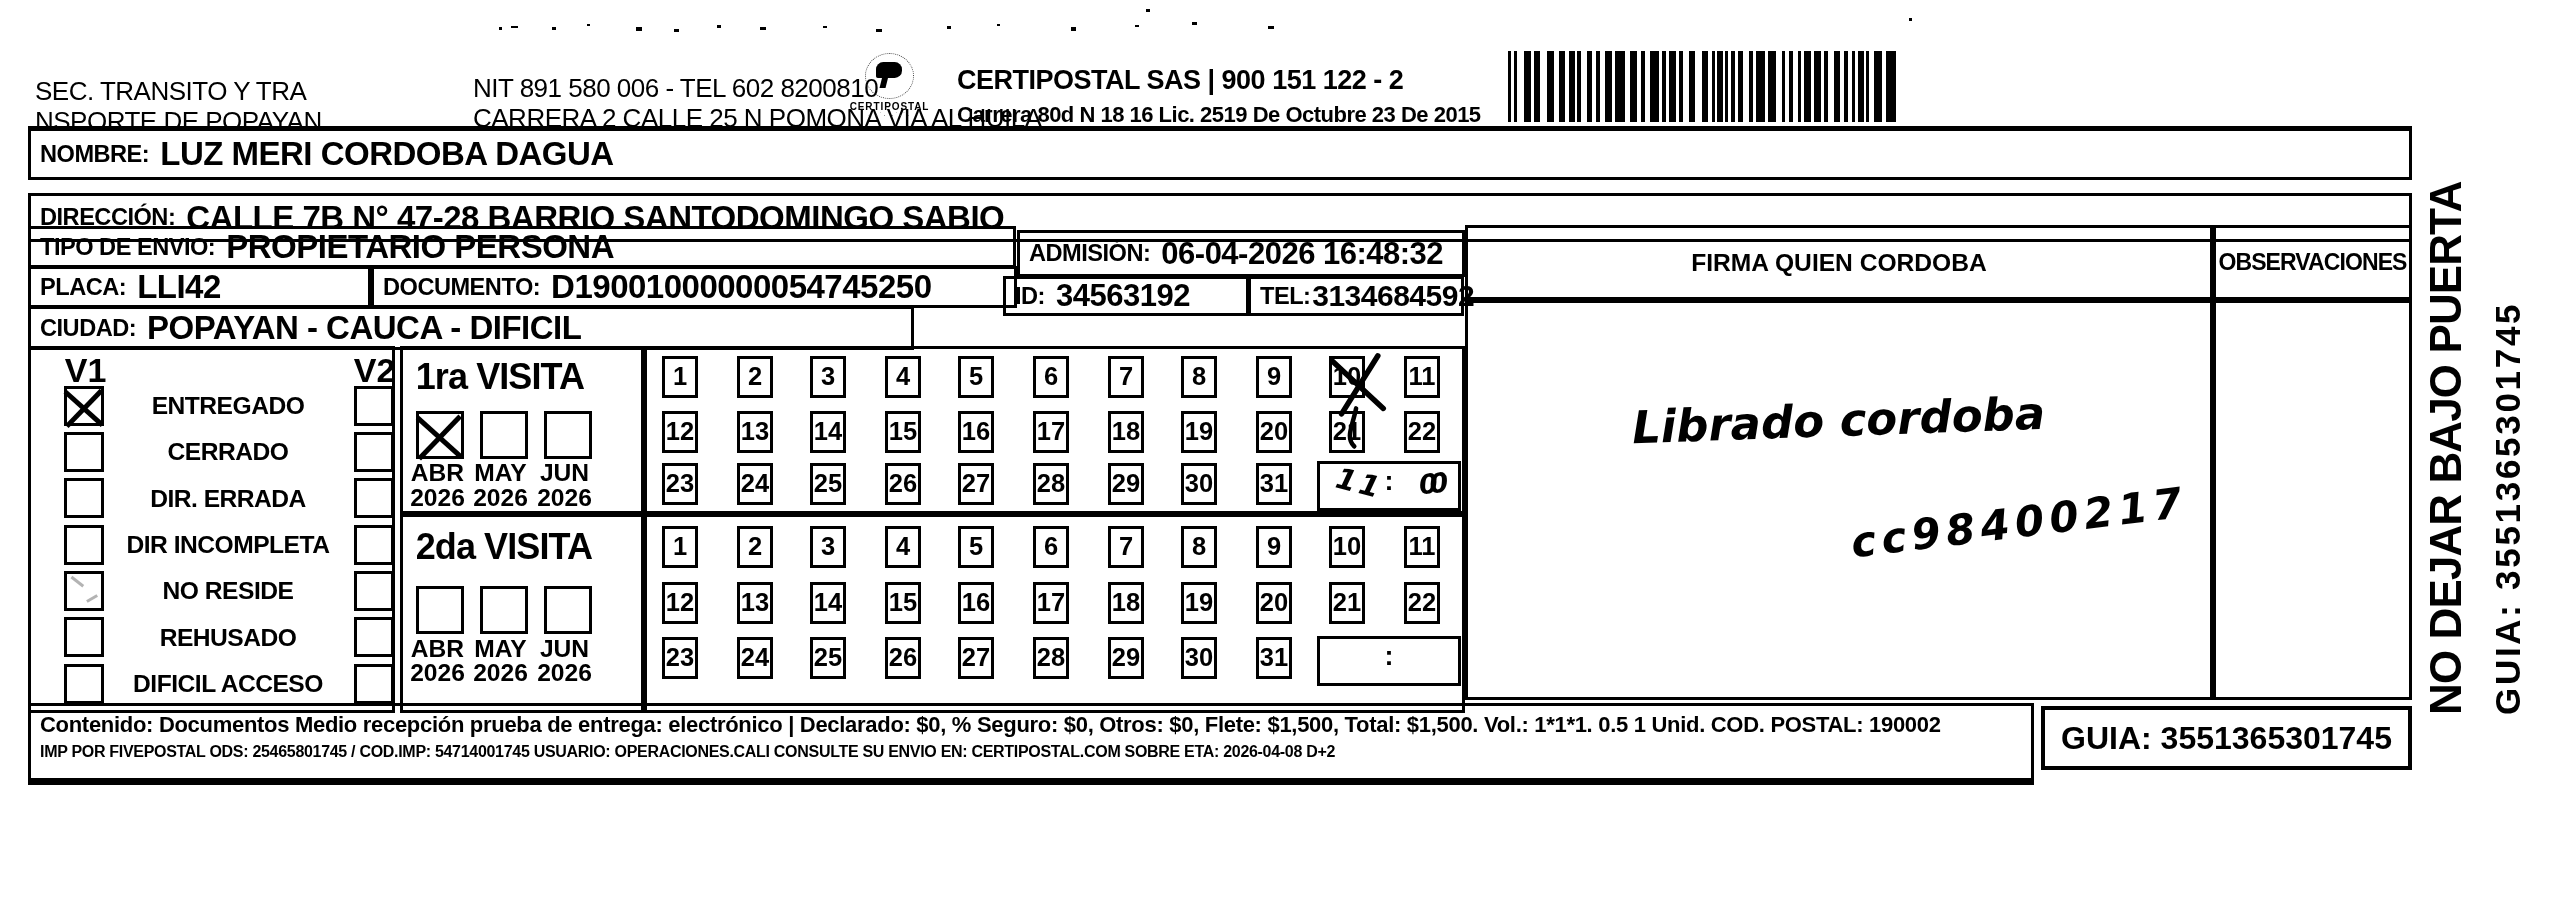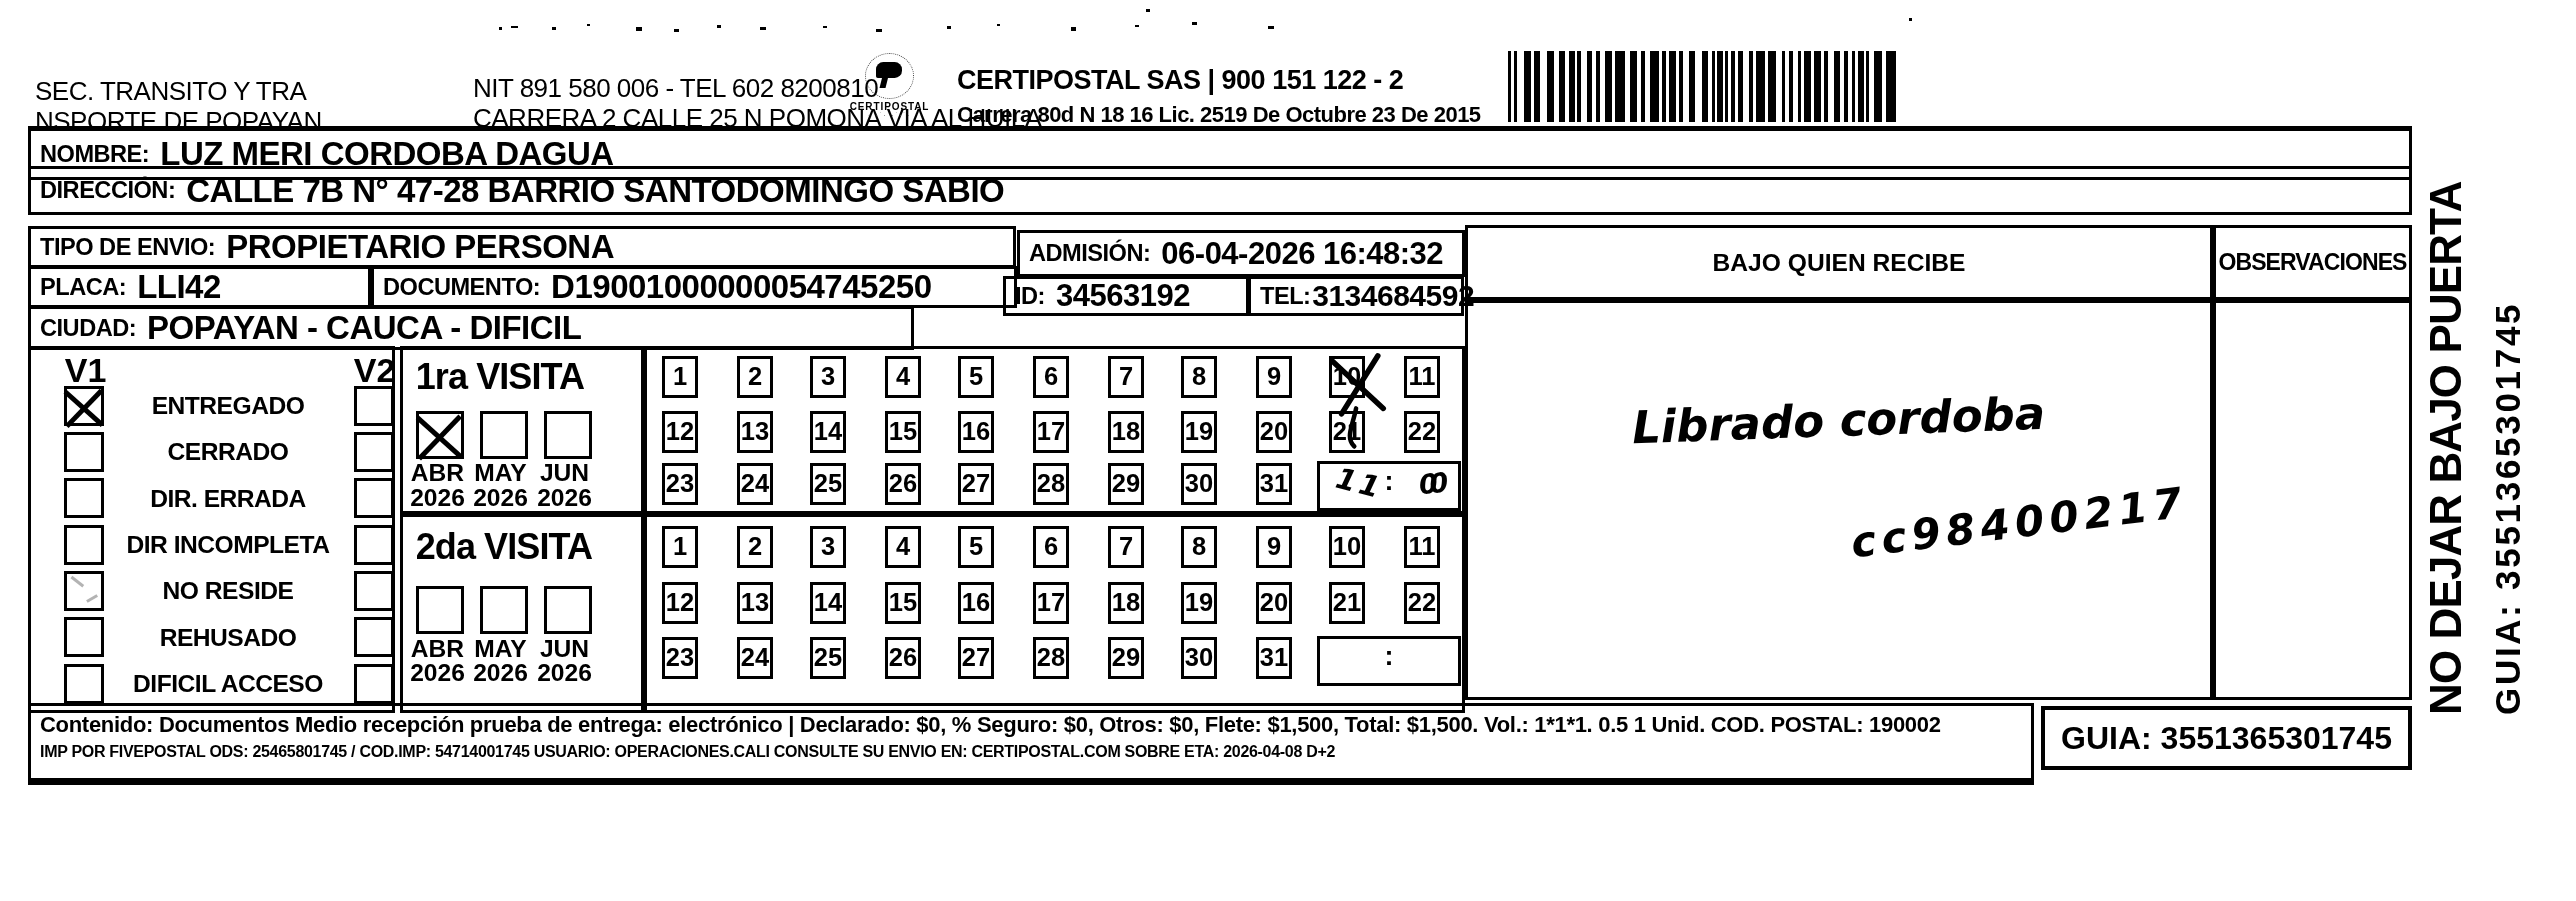--- a/index.html
+++ b/index.html
@@ -96,21 +96,21 @@
       <div class="bar" style="left: 350px; width: 5.5px;"></div>
       <div class="bar" style="left: 358px; width: 2.7px;"></div>
       <div class="bar" style="left: 366px; width: 8.2px;"></div>
       <div class="bar" style="left: 378px; width: 10px;"></div>
     </div>
 
   <div class="abs bx flexrow" style="left:28px;top:126px;width:2384px;height:54px;border-top-width:5.5px;">
     <span class="lbl">NOMBRE:</span>
     <span class="val">LUZ MERI CORDOBA DAGUA</span>
   </div>
-  <div class="abs bx flexrow" style="left:28px;top:166px;width:2384px;height:49px;">
+  <div class="abs bx flexrow" style="left:28px;top:193px;width:2384px;height:49px;">
     <span class="lbl">DIRECCIÓN:</span>
     <span class="val">CALLE 7B N° 47-28 BARRIO SANTODOMINGO SABIO</span>
   </div>
   <div class="abs bx flexrow" style="left:28px;top:226px;width:988px;height:42px;">
     <span class="lbl">TIPO DE ENVIO:</span>
     <span class="val">PROPIETARIO PERSONA</span>
   </div>
   <div class="abs bx flexrow" style="left:1017px;top:230px;width:448px;height:47px;">
     <span class="lbl">ADMISIÓN:</span>
     <span class="val" style="font-size:31px;">06-04-2026 16:48:32</span>
@@ -129,21 +129,21 @@
   </div>
   <div class="abs bx flexrow" style="left:1248px;top:276px;width:216px;height:40px;gap:1.8px;">
     <span class="lbl">TEL:</span>
     <span class="val" style="font-size:30px;">3134684592</span>
   </div>
   <div class="abs bx flexrow" style="left:28px;top:306px;width:886px;height:44px;">
     <span class="lbl">CIUDAD:</span>
     <span class="val">POPAYAN - CAUCA - DIFICIL</span>
   </div>
 
-  <div class="abs bx ctr" style="left:1465px;top:225px;width:748px;height:75px;font-weight:bold;font-size:24.6px;">BAJO QUIEN RECIBE</div>
+  <div class="abs bx ctr" style="left:1465px;top:225px;width:748px;height:75px;font-weight:bold;font-size:24.6px;">FIRMA QUIEN CORDOBA</div>
   <div class="abs bx ctr" style="left:2213px;top:225px;width:199px;height:75px;font-weight:bold;font-size:23px;letter-spacing:-0.9px;">OBSERVACIONES</div>
   <div class="abs bx" style="left:1465px;top:300px;width:748px;height:400px;">
     <div class="hand" style="position:absolute;left:164px;top:91px;font-size:45px;transform:rotate(-2deg);">Librado cordoba</div>
     <div class="hand" style="position:absolute;left:382px;top:195px;font-size:42px;letter-spacing:5.5px;transform:rotate(-7deg);">cc98400217</div>
   </div>
   <div class="abs bx" style="left:2213px;top:300px;width:199px;height:400px;"></div>
 
   <div id="status-panel" class="abs bx" style="left:28px;top:346px;width:367px;height:367px;">
     <div class="abs ctr" style="left:27px;top:1.8px;width:55px;font-weight:bold;font-size:34px;">V1</div>
     <div class="abs ctr" style="left:316px;top:1.8px;width:55px;font-weight:bold;font-size:34px;">V2</div>

